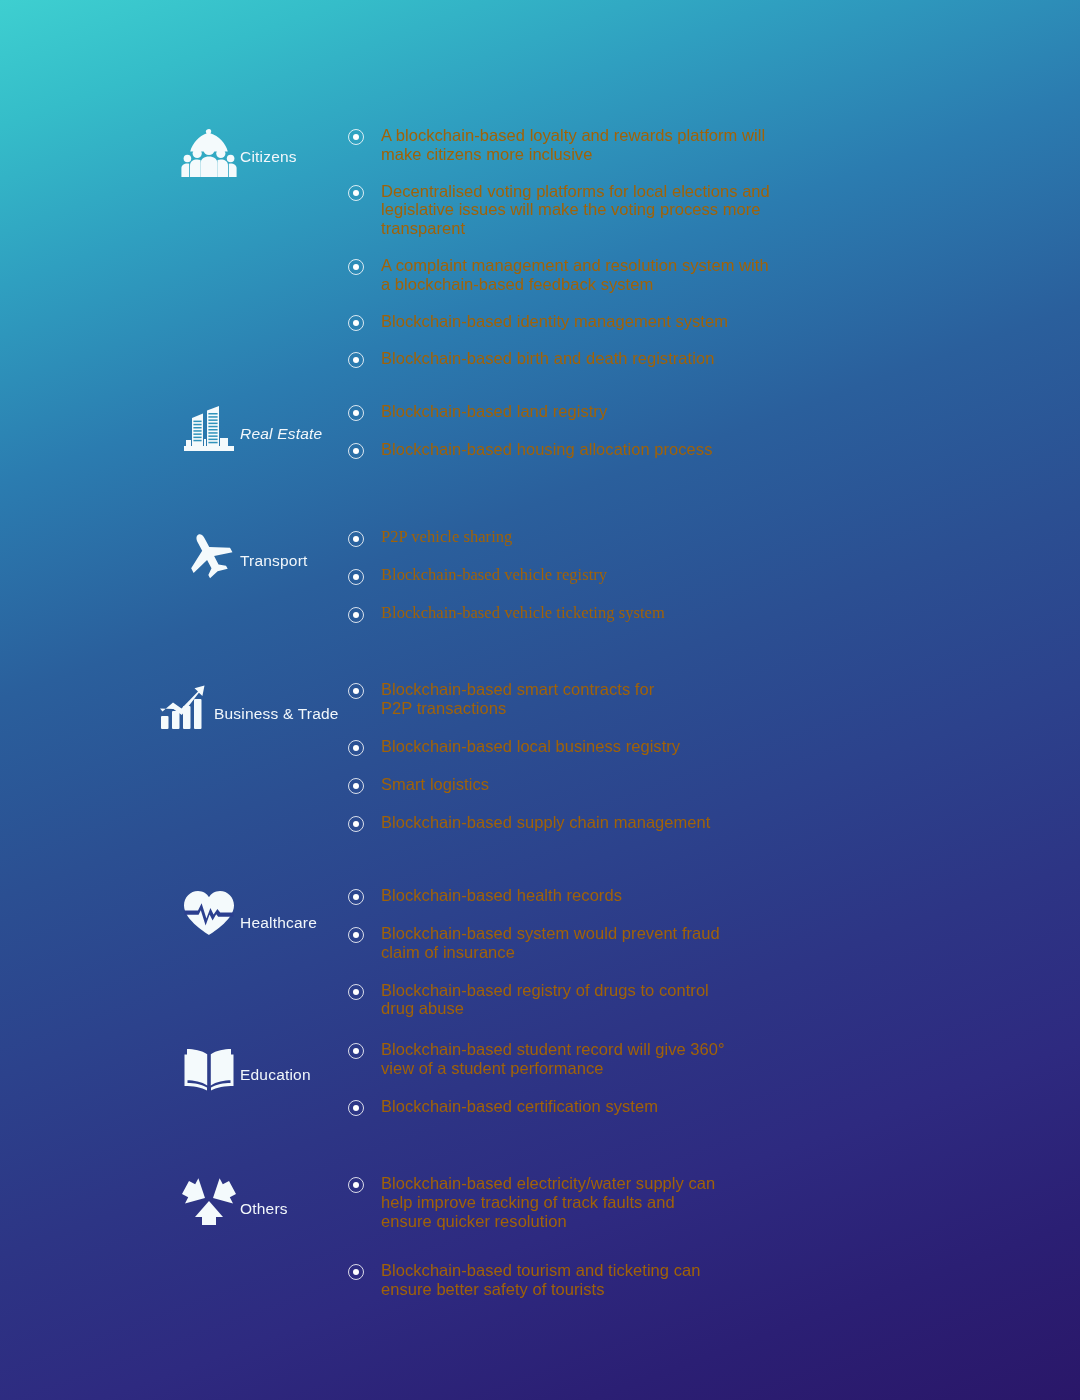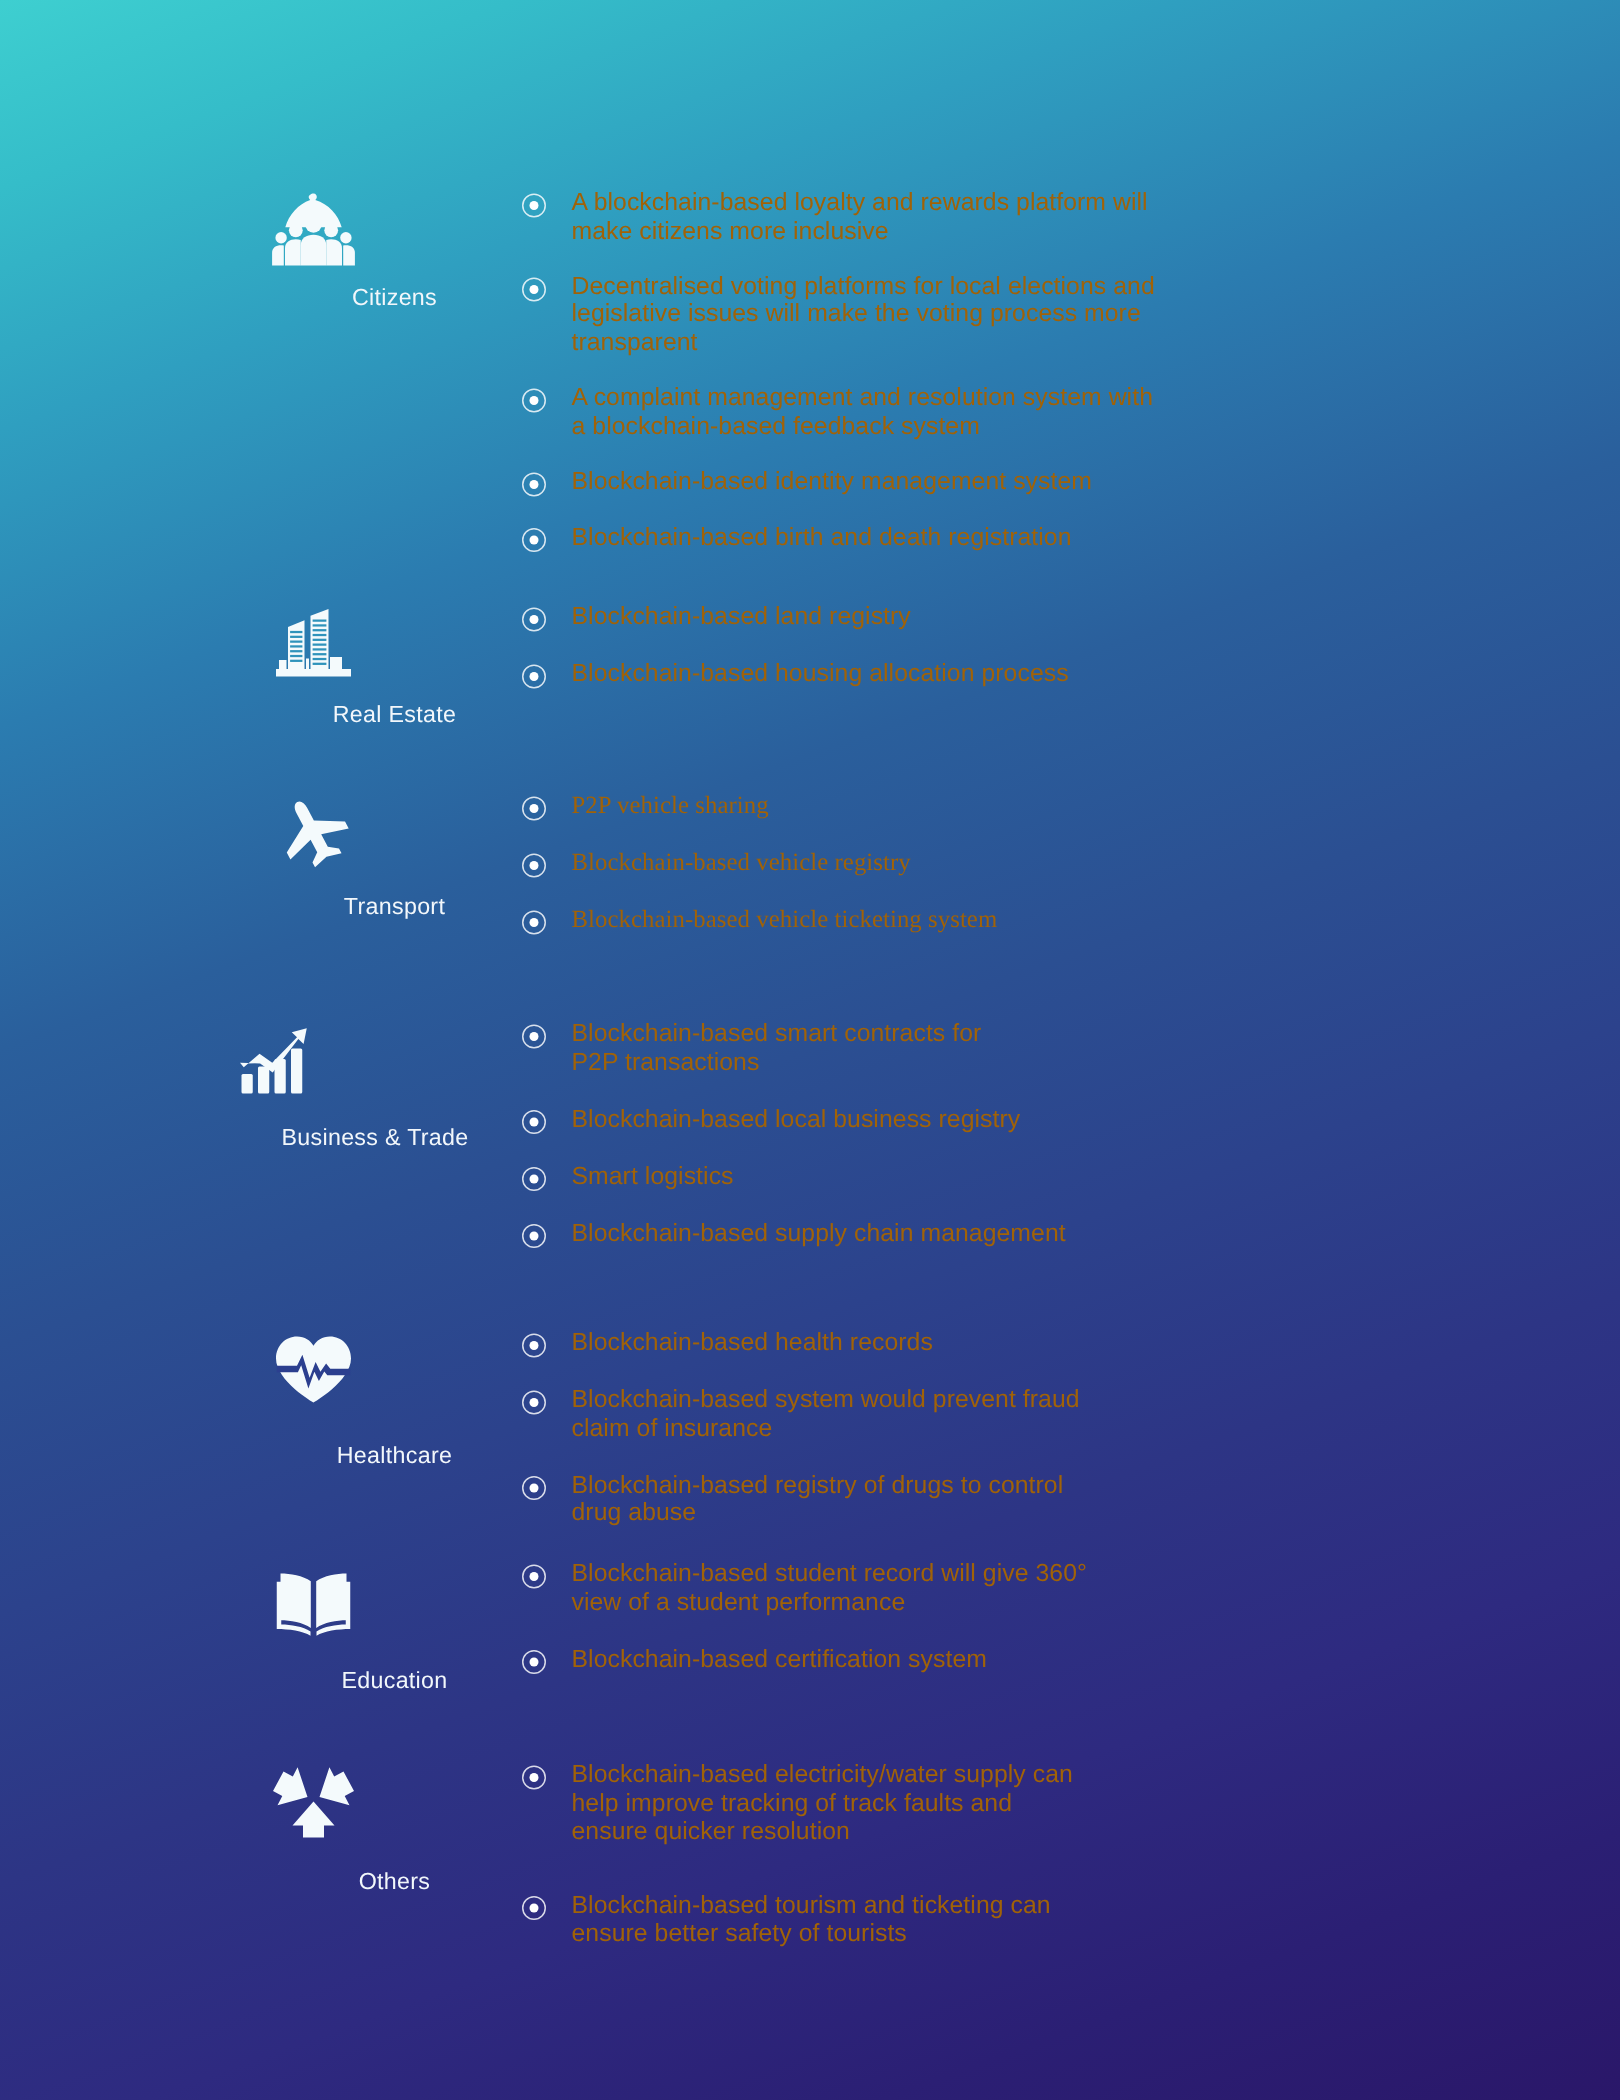--- a/index.html
+++ b/index.html
@@ -29,21 +29,22 @@
     position:absolute;
     display:flex;
     align-items:flex-start;
   }
 
   
   .iconcol {
     width:170px;
     flex:0 0 170px;
     display:flex;
-    flex-direction:column;
+    flex-direction:row;
+    align-items:center;
     text-align:center;
   }
   .iconbox {
     width:62px; height:58px;
     display:flex; align-items:center; justify-content:center;
   }
   .iconbox svg { display:block; }
   .cat-label {
     margin-top:6px;
     font-size:15.5px;
@@ -99,21 +100,21 @@
   #sec-citizens   .item { margin-bottom:18px; }
   #sec-realestate .item { margin-bottom:19px; }
   #sec-transport  .item { margin-bottom:19px;font-family:Liberation Serif, serif; }
   #sec-business   .item { margin-bottom:19px; }
   #sec-healthcare .item { margin-bottom:19px; }
   #sec-education  .item { margin-bottom:19px; }
   #sec-others     .item { margin-bottom:31px; }
 
   
   #sec-citizens   .cat-label { margin-top:8px; }
-  #sec-realestate .cat-label { margin-top:10px; }
+  #sec-realestate .cat-label { margin-top:10px;font-style:italic; }
   #sec-transport  .cat-label { margin-top:12px; }
   #sec-business   .cat-label { margin-top:14px; }
   #sec-healthcare .cat-label { margin-top:20px; }
   #sec-education  .cat-label { margin-top:16px; }
   #sec-others     .cat-label { margin-top:16px; }
 </style>
 </head>
 <body>
 
 <div class="sheet">

